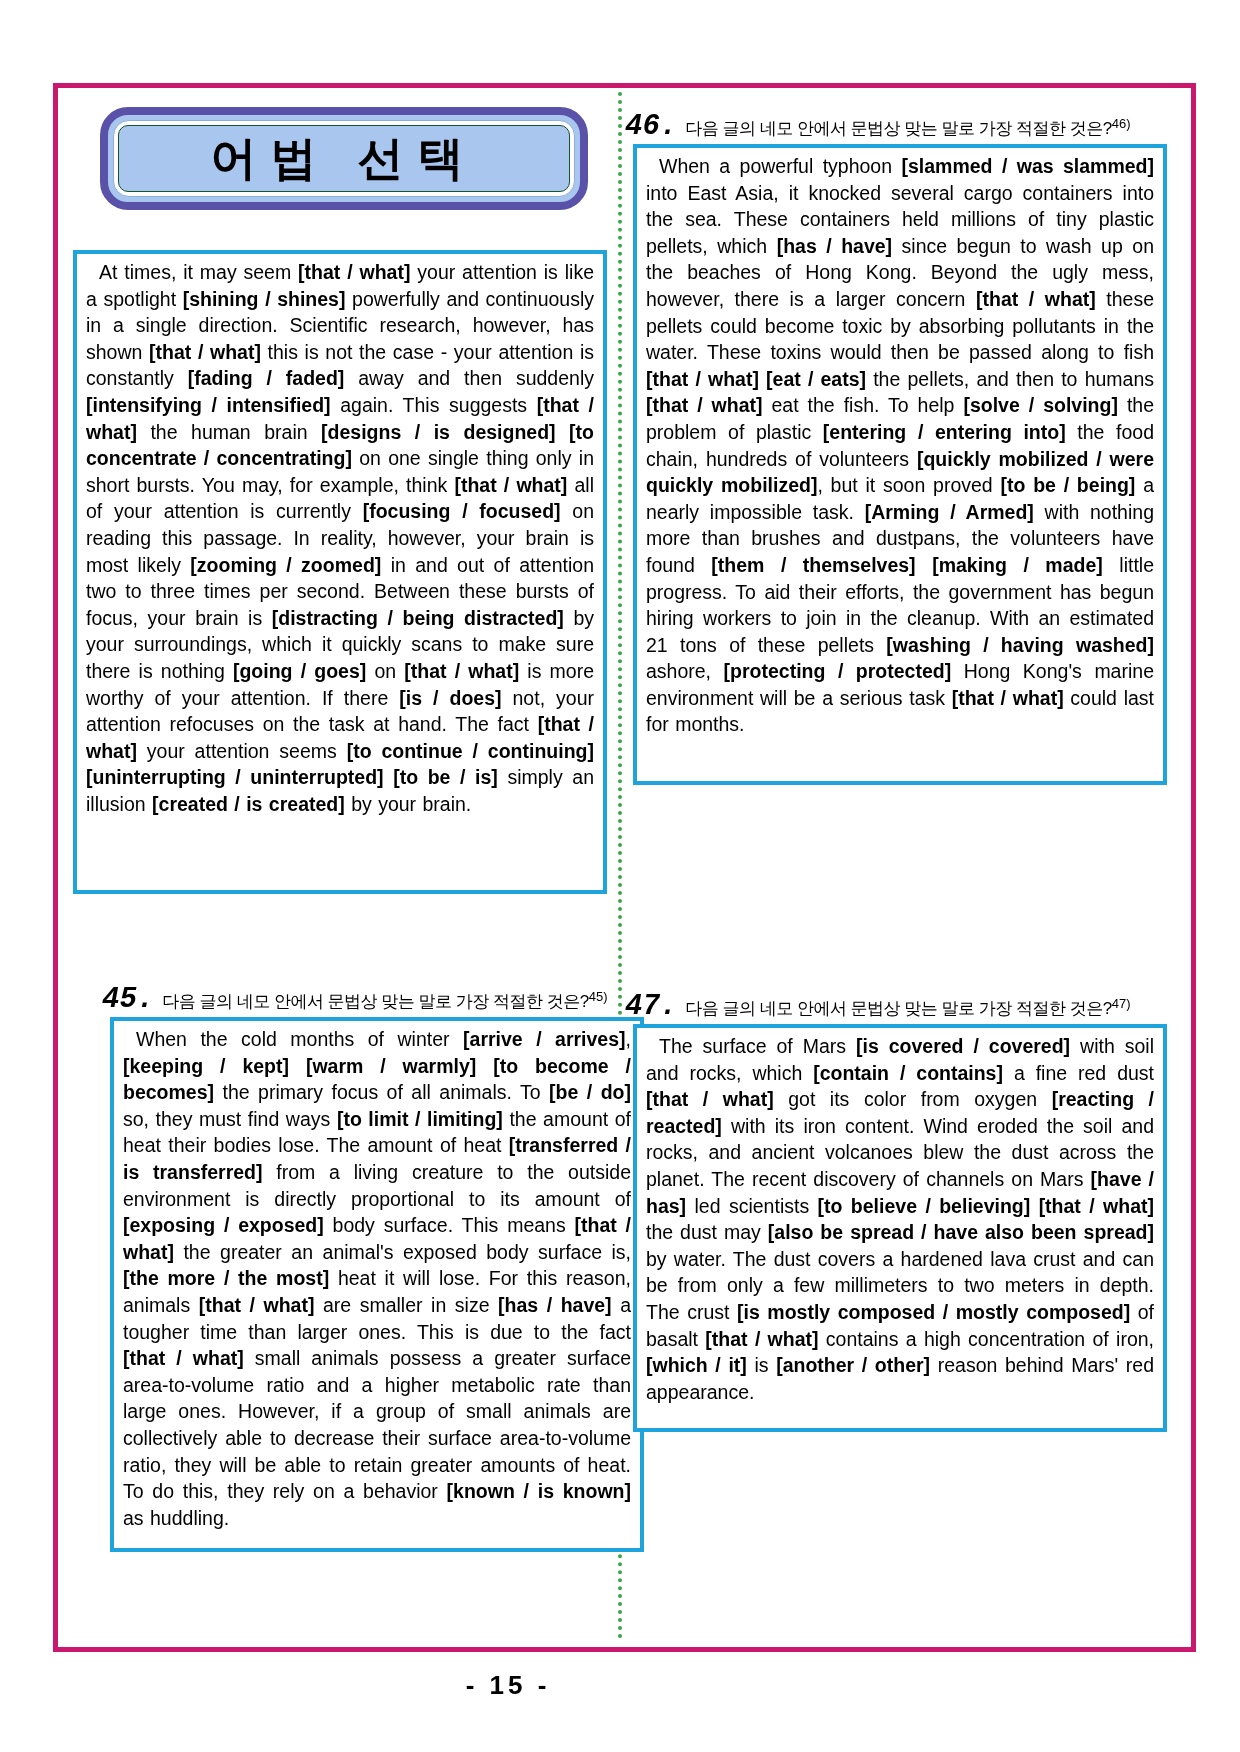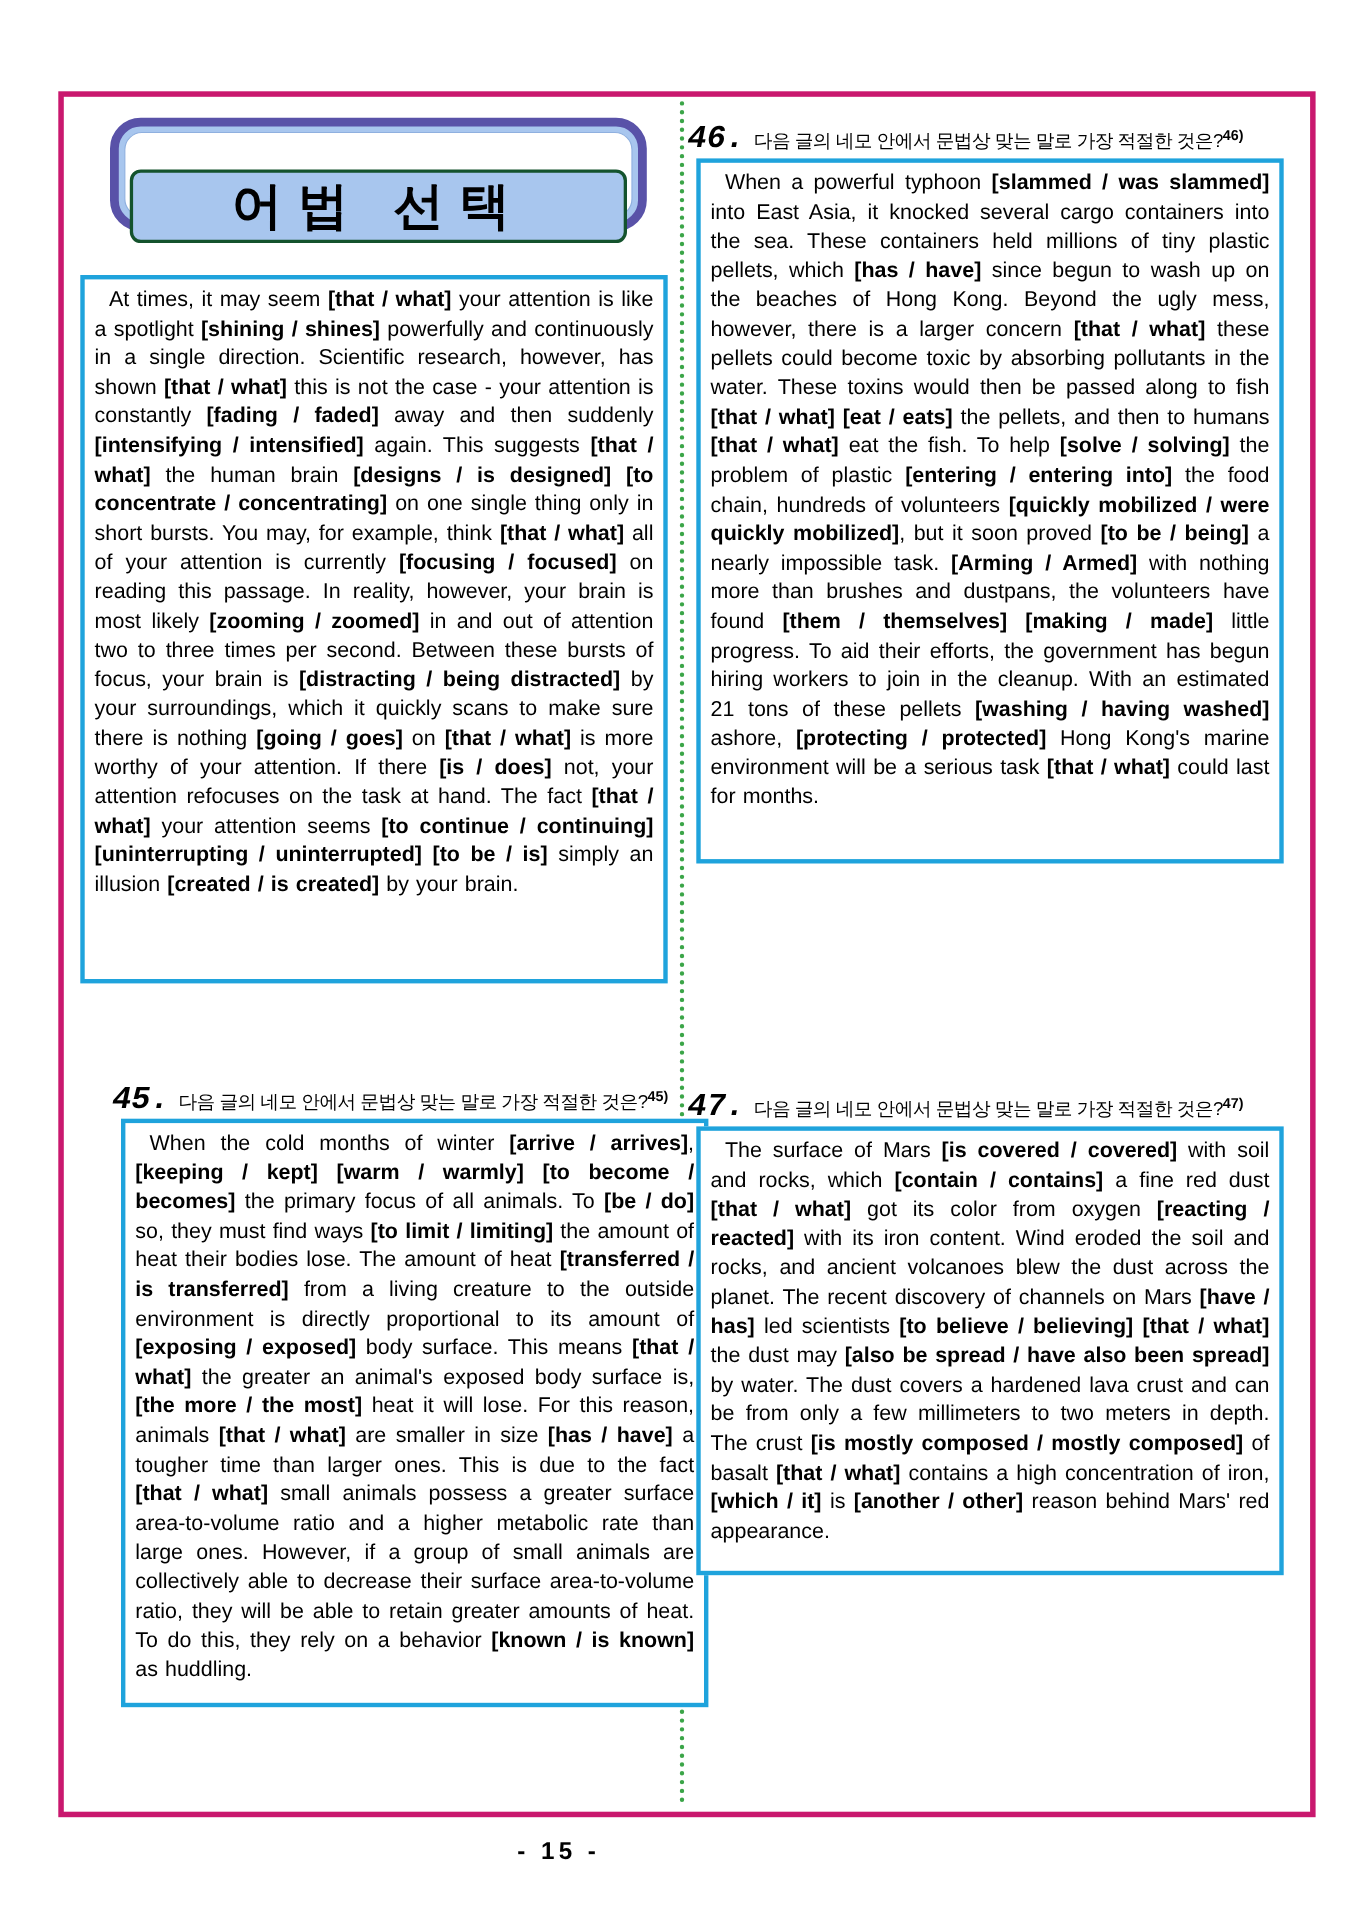--- a/index.html
+++ b/index.html
@@ -19,60 +19,60 @@
     position:absolute;left:100px;top:107px;width:488px;height:103px;box-sizing:border-box;
     border:8px solid var(--title-border,#5952A8);border-radius:28px;
     background:var(--title-fill,#A8C6EE);padding:5px;
   }
   .tb-mid{
     height:100%;box-sizing:border-box;background:#ffffff;border-radius:16px;
     border:1px solid #8FB0DF;padding:4px;
   }
   .tb-inner{
     height:100%;box-sizing:border-box;background:var(--title-fill,#A8C6EE);
-    border:3px solid #14532d;border-radius:10px;
-    display:flex;align-items:flex-start;justify-content:center;margin-top:29px;
+    border:1px solid #14532d;border-radius:10px;
+    display:flex;align-items:center;justify-content:center;
   }
   .title-text{font-size:46px;font-weight:bold;letter-spacing:14px;white-space:nowrap;}
 
   .question{position:absolute;width:542px;}
   .q-left{left:65px;}
   .q-right{left:625px;}
   .q44{top:247px;}
   .q45{top:983px;margin-left:37px;}
   .q46{top:110px;}
   .q47{top:990px;}
 
   .q-header{white-space:nowrap;height:31px;}
   .q-num{
     font-family:Liberation Mono, monospace;
     font-style:italic;font-weight:bold;font-size:29px;margin-right:8px;
   }
   .q-prompt{font-size:17px;font-weight:normal;letter-spacing:-0.5px;}
-  .q-foot{font-size:13px;font-weight:bold;text-align:center;}
+  .q-foot{font-size:13px;font-weight:normal;text-align:center;}
 
   .passage-box{
     margin-left:8px;margin-top:3px;width:534px;box-sizing:border-box;
     border:4px solid var(--box-border,#1FA3DC);
     padding:5px 9px 6px 9px;background:#ffffff;
   }
   .q44 .passage-box{min-height:644px;}
   .q45 .passage-box{min-height:535px;}
   .q46 .passage-box{min-height:641px;}
   .q47 .passage-box{min-height:408px;}
 
   .passage{
     margin:0;font-size:19.5px;line-height:26.6px;text-align:justify;
     text-indent:13px;word-spacing:1px;
   }
   .passage b{font-weight:bold;}
 
   .page-num{
     position:absolute;top:1670px;left:0;width:1016px;text-align:center;
-    font-size:22px;font-weight:bold;letter-spacing:4px;
+    font-size:26px;font-weight:bold;letter-spacing:4px;
   }
 </style>
 </head>
 <body>
 
 <div class="frame"></div>
 <div class="divider"></div>
 
 <div class="title-banner">
   <div class="tb-mid">

